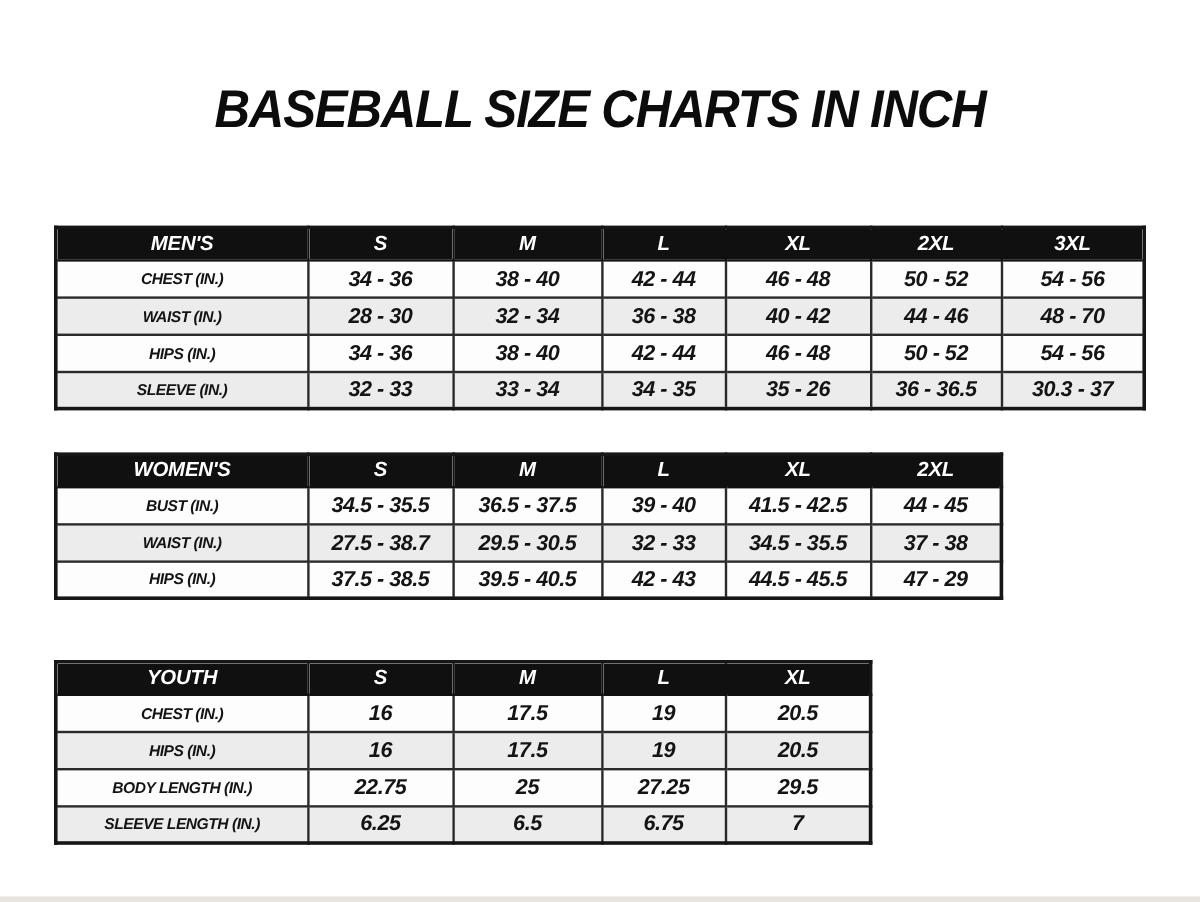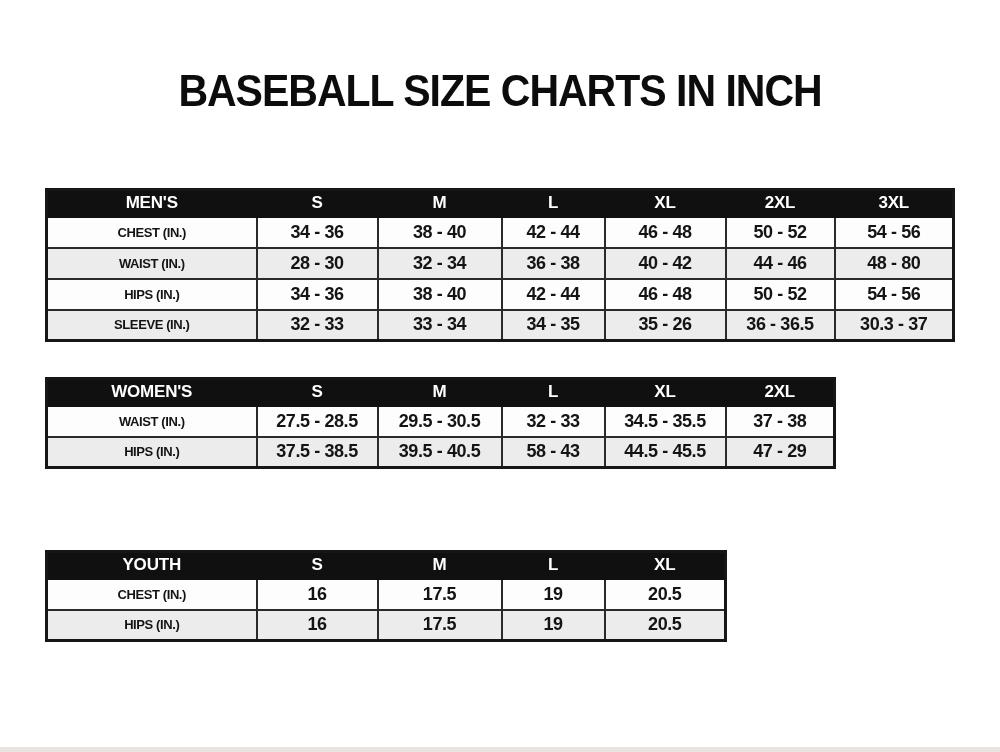--- a/index.html
+++ b/index.html
@@ -13,21 +13,21 @@
   *{ box-sizing:border-box; }
   html,body{ margin:0; padding:0; }
   body{
     width:1000px; height:752px;
     background:#ffffff;
     font-family:"Liberation Sans", sans-serif;
     color:var(--text);
     position:relative;
     overflow:hidden;
   }
-  .page{ position:absolute; inset:0; }
+  .page{ position:absolute; inset:0;font-style:italic; }
   .title{
     position:absolute;
     top:68px; left:0; right:0;
     margin:0;
     text-align:center;
     font-size:41px;
     font-weight:bold;
     letter-spacing:-1px;
     color:#0c0c0c;
     transform:scaleY(1.08);
@@ -116,21 +116,21 @@
             <td class="size-value">50 - 52</td>
             <td class="size-value">54 - 56</td>
           </tr>
           <tr>
             <td class="row-label">WAIST (IN.)</td>
             <td class="size-value">28 - 30</td>
             <td class="size-value">32 - 34</td>
             <td class="size-value">36 - 38</td>
             <td class="size-value">40 - 42</td>
             <td class="size-value">44 - 46</td>
-            <td class="size-value">48 - 80</td>
+            <td class="size-value">48 - 70</td>
           </tr>
           <tr>
             <td class="row-label">HIPS (IN.)</td>
             <td class="size-value">34 - 36</td>
             <td class="size-value">38 - 40</td>
             <td class="size-value">42 - 44</td>
             <td class="size-value">46 - 48</td>
             <td class="size-value">50 - 52</td>
             <td class="size-value">54 - 56</td>
           </tr>
@@ -161,32 +161,40 @@
             <th>WOMEN'S</th>
             <th>S</th>
             <th>M</th>
             <th>L</th>
             <th>XL</th>
             <th>2XL</th>
           </tr>
         </thead>
         <tbody>
           <tr>
+            <td class="row-label">BUST (IN.)</td>
+            <td class="size-value">34.5 - 35.5</td>
+            <td class="size-value">36.5 - 37.5</td>
+            <td class="size-value">39 - 40</td>
+            <td class="size-value">41.5 - 42.5</td>
+            <td class="size-value">44 - 45</td>
+          </tr>
+          <tr>
             <td class="row-label">WAIST (IN.)</td>
-            <td class="size-value">27.5 - 28.5</td>
+            <td class="size-value">27.5 - 38.7</td>
             <td class="size-value">29.5 - 30.5</td>
             <td class="size-value">32 - 33</td>
             <td class="size-value">34.5 - 35.5</td>
             <td class="size-value">37 - 38</td>
           </tr>
           <tr>
             <td class="row-label">HIPS (IN.)</td>
             <td class="size-value">37.5 - 38.5</td>
             <td class="size-value">39.5 - 40.5</td>
-            <td class="size-value">58 - 43</td>
+            <td class="size-value">42 - 43</td>
             <td class="size-value">44.5 - 45.5</td>
             <td class="size-value">47 - 29</td>
           </tr>
         </tbody>
       </table>
     </section>
   <section class="table-wrap t-youth">
       <table style="width: 679px;">
         <colgroup>
           <col style="width: 210px;">
@@ -212,18 +220,32 @@
             <td class="size-value">19</td>
             <td class="size-value">20.5</td>
           </tr>
           <tr>
             <td class="row-label">HIPS (IN.)</td>
             <td class="size-value">16</td>
             <td class="size-value">17.5</td>
             <td class="size-value">19</td>
             <td class="size-value">20.5</td>
           </tr>
+          <tr>
+            <td class="row-label">BODY LENGTH (IN.)</td>
+            <td class="size-value">22.75</td>
+            <td class="size-value">25</td>
+            <td class="size-value">27.25</td>
+            <td class="size-value">29.5</td>
+          </tr>
+          <tr>
+            <td class="row-label">SLEEVE LENGTH (IN.)</td>
+            <td class="size-value">6.25</td>
+            <td class="size-value">6.5</td>
+            <td class="size-value">6.75</td>
+            <td class="size-value">7</td>
+          </tr>
         </tbody>
       </table>
     </section>
 
   <div class="bottom-strip"></div>
 </div>
 
 </body></html>

